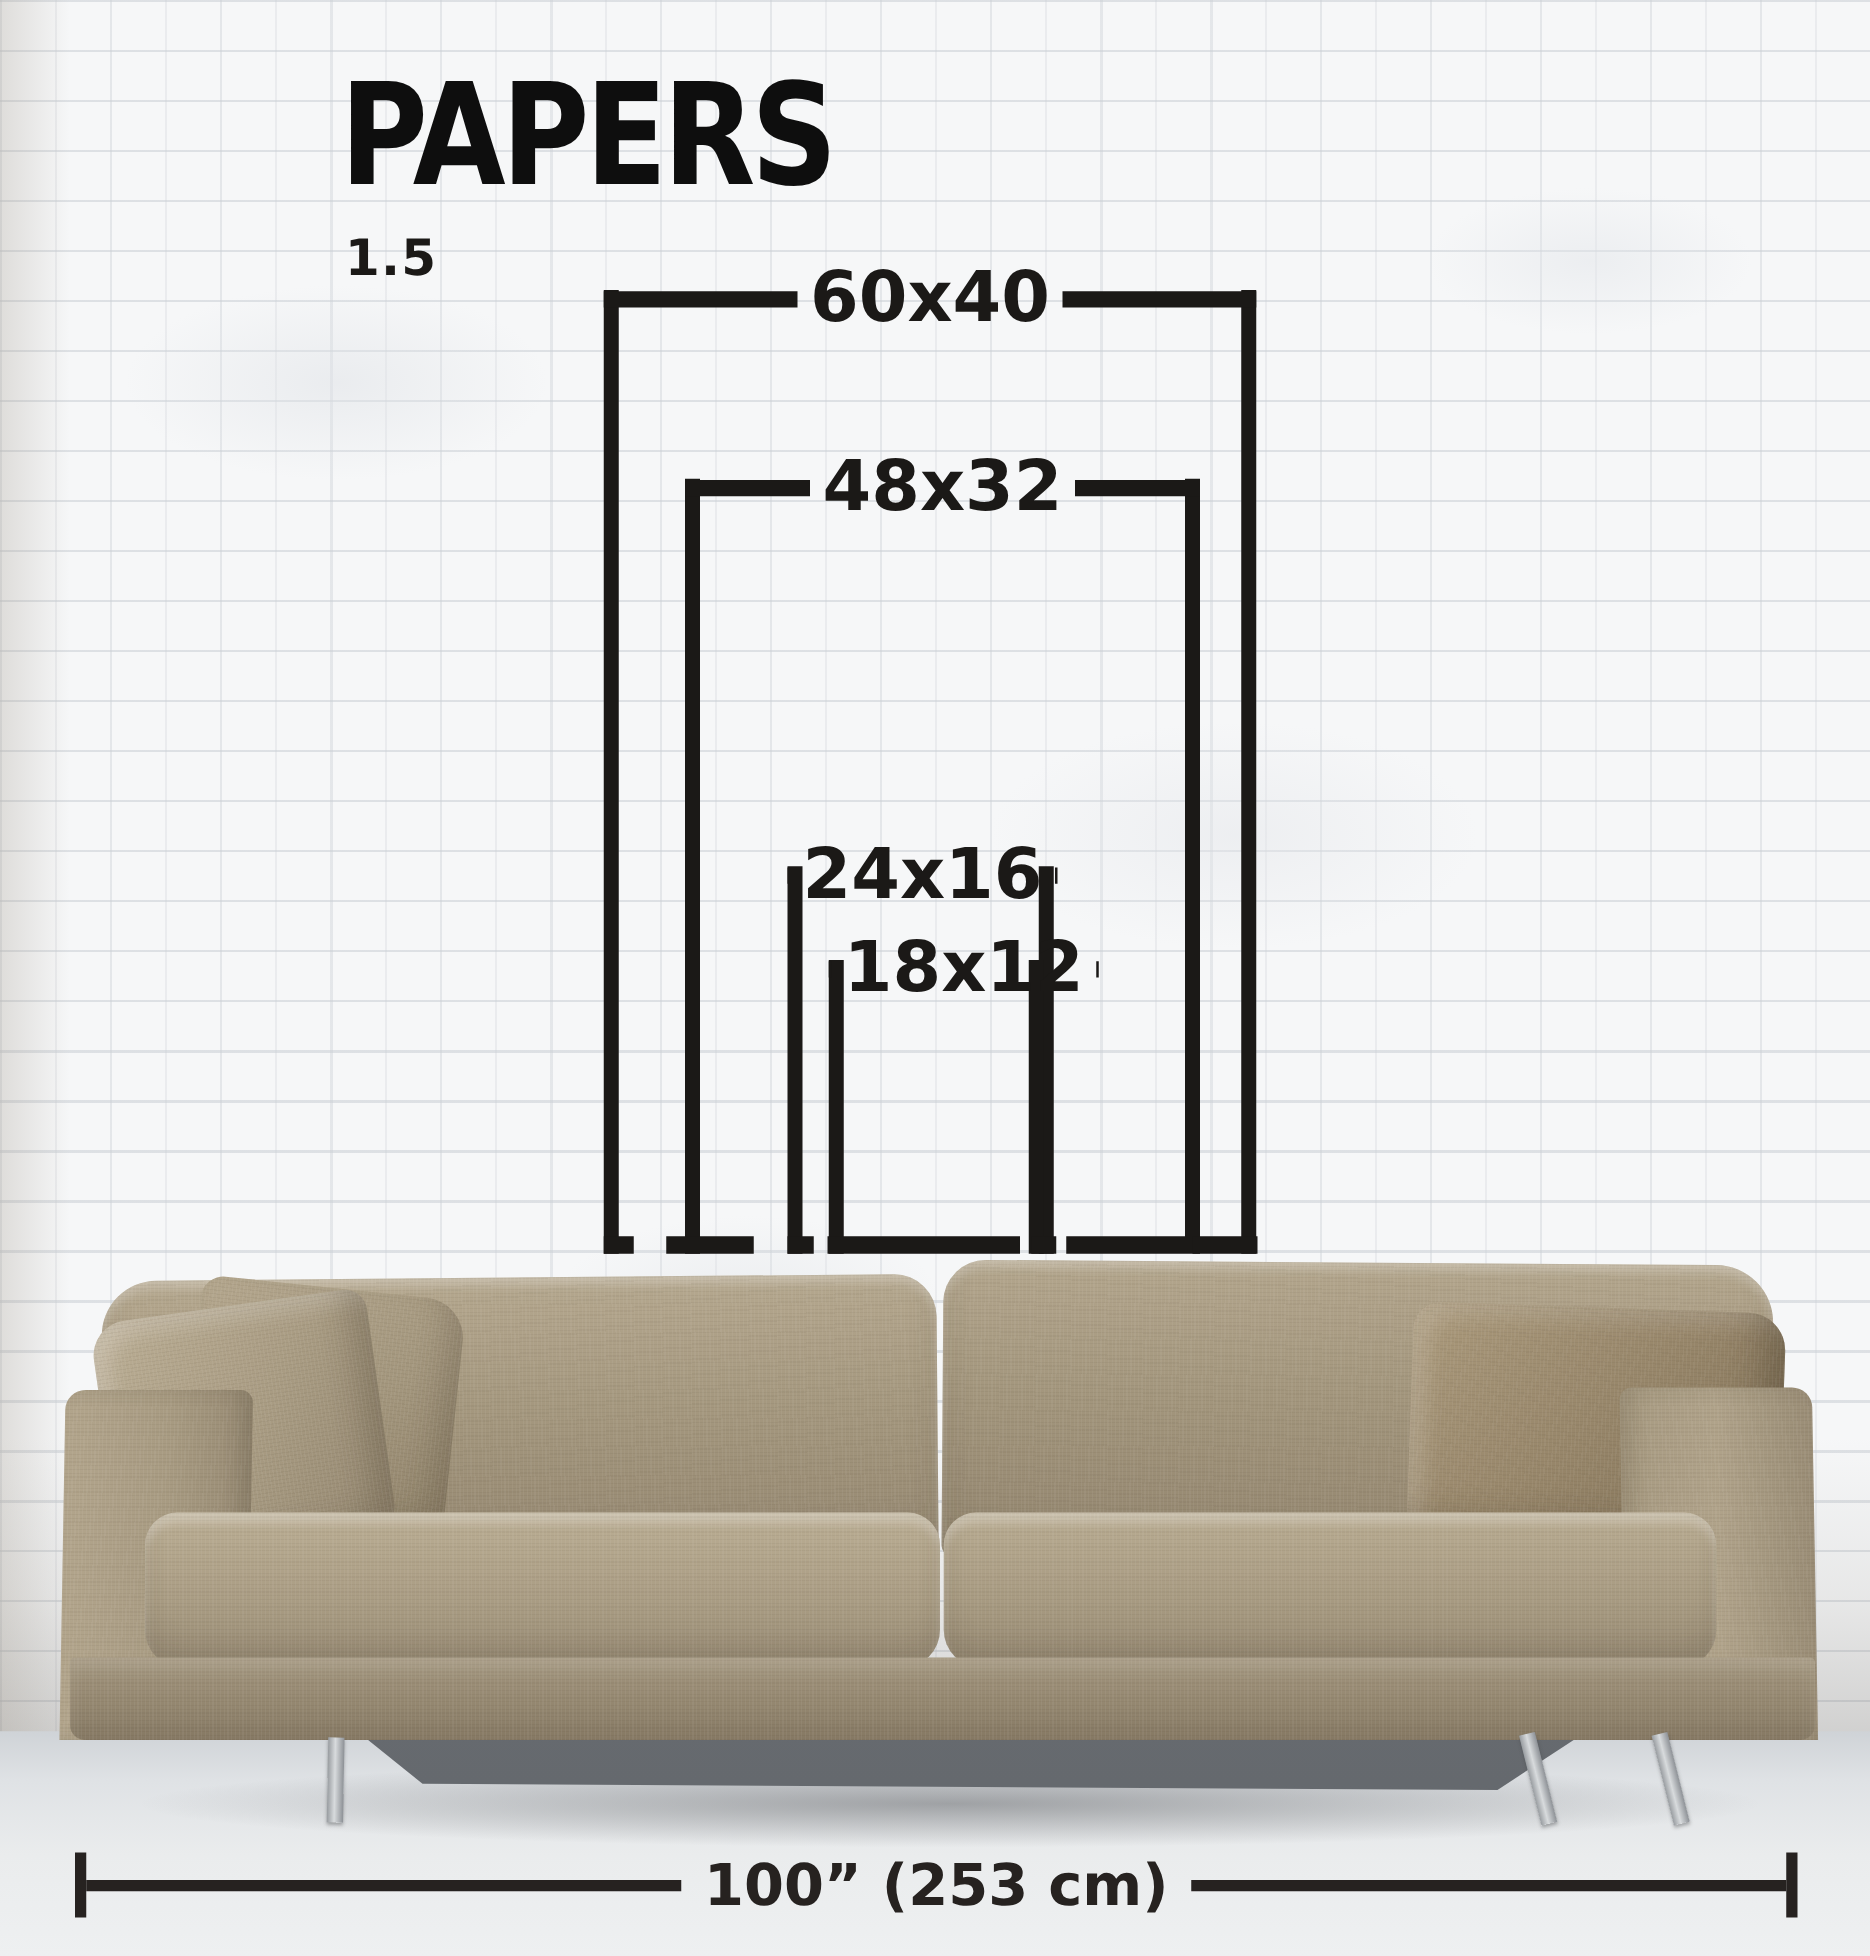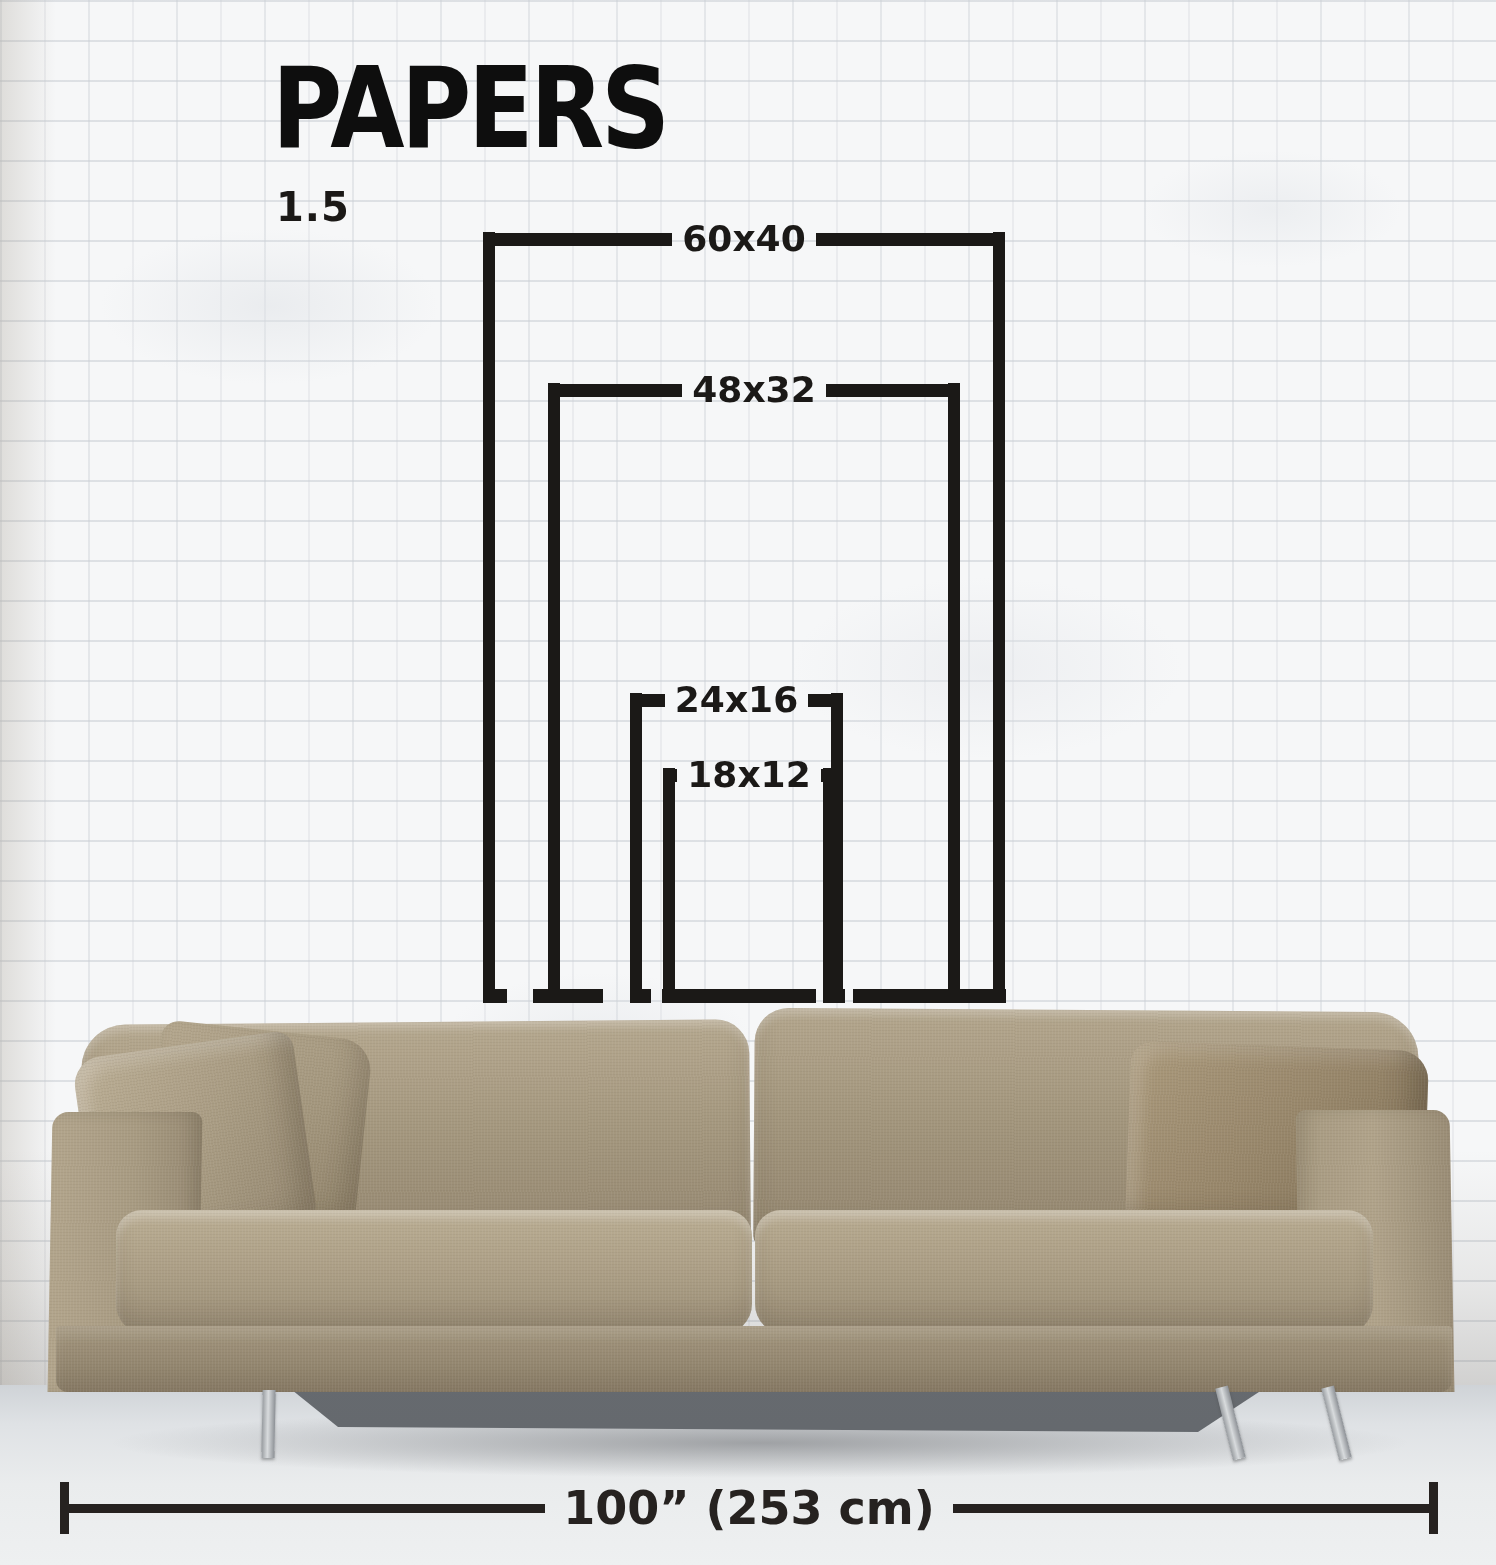--- a/index.html
+++ b/index.html
@@ -148,21 +148,21 @@
   .frame-60x40{left:483px;top:232px;width:522px;height:771px;}
   .frame-48x32{left:535px;top:383px;width:412px;height:620px;margin-left:13px;}
   .frame-24x16{left:630px;top:693px;width:213px;height:310px;}
   .frame-18x12{left:663px;top:768px;width:172px;height:235px;}
   .frame-top{
     position:absolute;left:-12px;right:-12px;top:-16px;height:46px;
     display:flex;align-items:center;
   }
   .frame-top .seg{flex:1;height:13px;background:#1b1917;min-width:2px;}
   .size-label{
-    padding:0 10px;font-size:36px;font-weight:bold;color:#1b1917;
+    padding:0 10px;font-size:56px;font-weight:bold;color:#1b1917;
     line-height:1;white-space:nowrap;letter-spacing:0px;
   }
   .baseline-seg{position:absolute;top:989px;height:14px;background:#1b1917;}
   .bseg1{left:483px;width:24px;}
   .bseg2{left:533px;width:70px;}
   .bseg3{left:630px;width:21px;}
   .bseg4{left:662px;width:154px;}
   .bseg5{left:825px;width:20px;}
   .bseg6{left:853px;width:95px;}
   .bseg7{left:954px;width:52px;}

